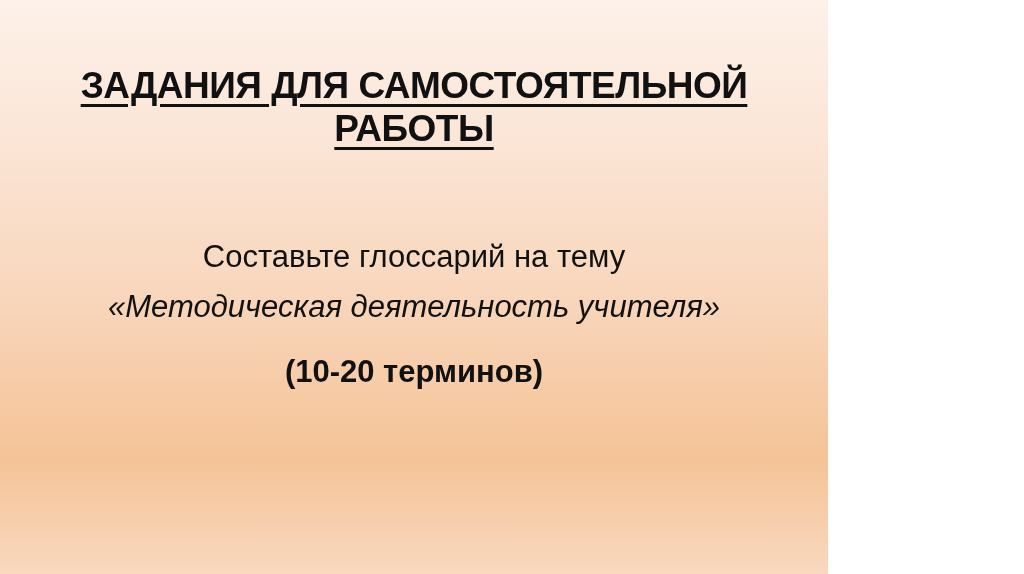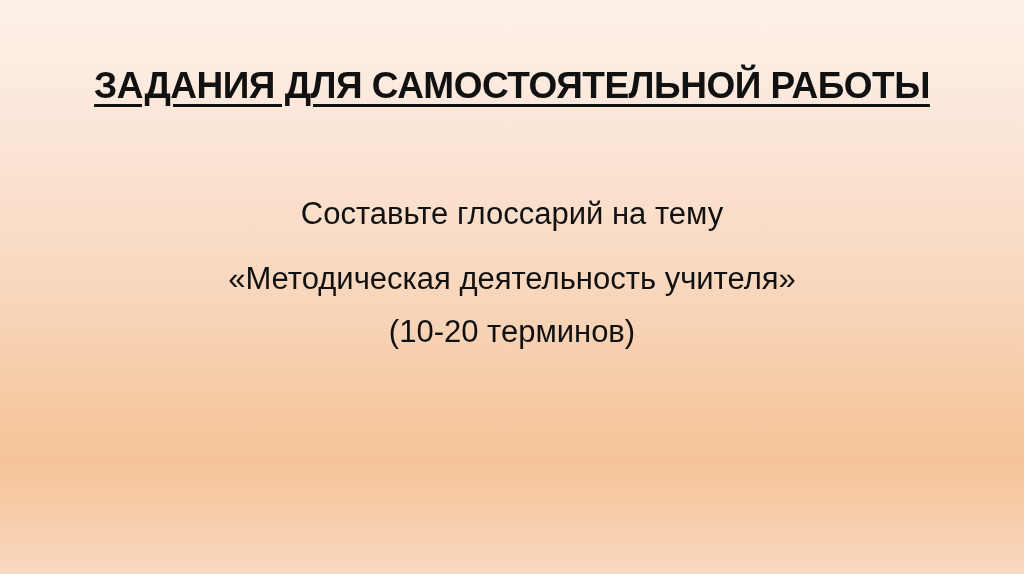--- a/index.html
+++ b/index.html
@@ -1,21 +1,21 @@
 <!DOCTYPE html>
 <html><head>
 <meta charset="utf-8">
 <style>
   html, body {
     margin: 0;
     padding: 0;
   }
   .slide {
     position: relative;
-    width: 1024px;
+    width: 828px;
     height: 574px;
     overflow: hidden;
     font-family: "Liberation Sans", "DejaVu Sans", sans-serif;
     
     background: linear-gradient(to bottom, #fdf1e9 0%, #fbe5d6 25%, #f8d6bb 52%, #f5c397 80%, #f9d8bf 100%);
   }
   .content {
     position: absolute;
     left: 0;
     right: 0;
@@ -33,22 +33,22 @@
     text-underline-offset: 6px;
   }
   .title-line-1 { margin-top: 64px; }
   .title-line-2 { margin-top: 28px; }
   .body-line {
     font-size: 31px;
     font-weight: normal;
     line-height: 37px;
   }
   .body-line-1 { margin-top: 88px; }
-  .body-line-2 { margin-top: 28px; }
-  .body-line-3 { margin-top: 16px; }
+  .body-line-2 { margin-top: 13px; font-style: italic; }
+  .body-line-3 { margin-top: 28px; font-weight: bold; }
 </style>
 </head>
 <body>
 
 <div class="slide" style="background: linear-gradient(rgb(253, 241, 233) 0%, rgb(251, 229, 214) 25%, rgb(248, 214, 187) 52%, rgb(245, 195, 151) 80%, rgb(249, 216, 191) 100%); color: rgb(17, 17, 17);">
   <div class="content">
     <div class="title-line title-line-1">ЗАДАНИЯ ДЛЯ САМОСТОЯТЕЛЬНОЙ РАБОТЫ</div>
     <div class="body-line body-line-1">Составьте глоссарий на тему</div>
     <div class="body-line body-line-2">«Методическая деятельность учителя»</div>
     <div class="body-line body-line-3">(10-20 терминов)</div>

